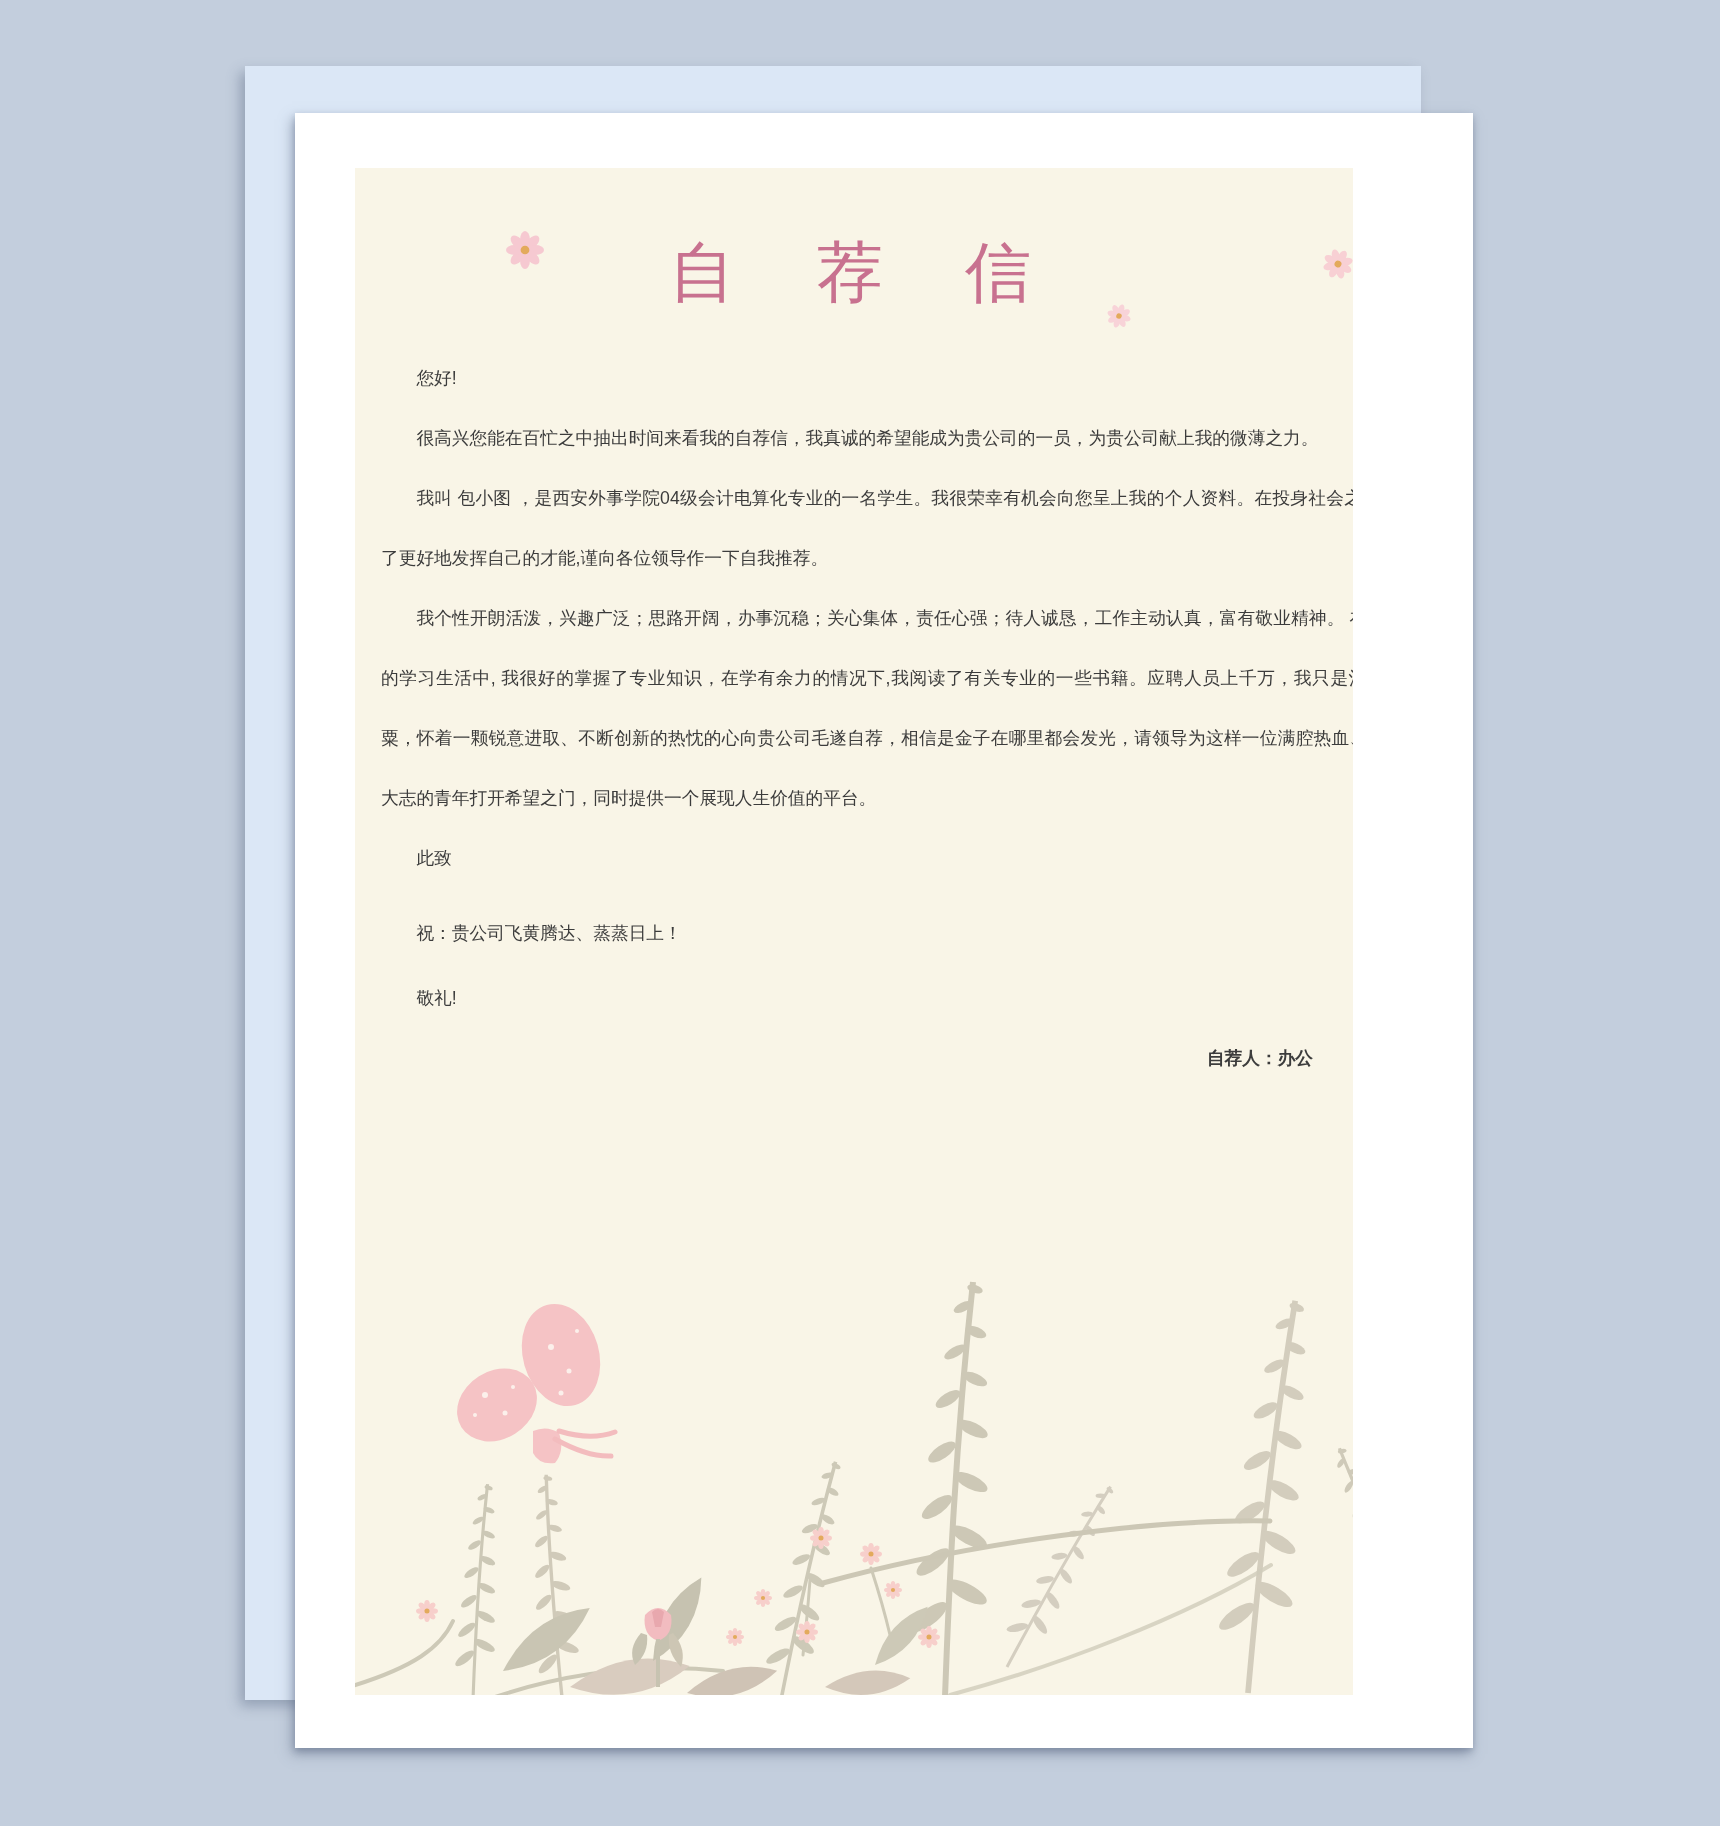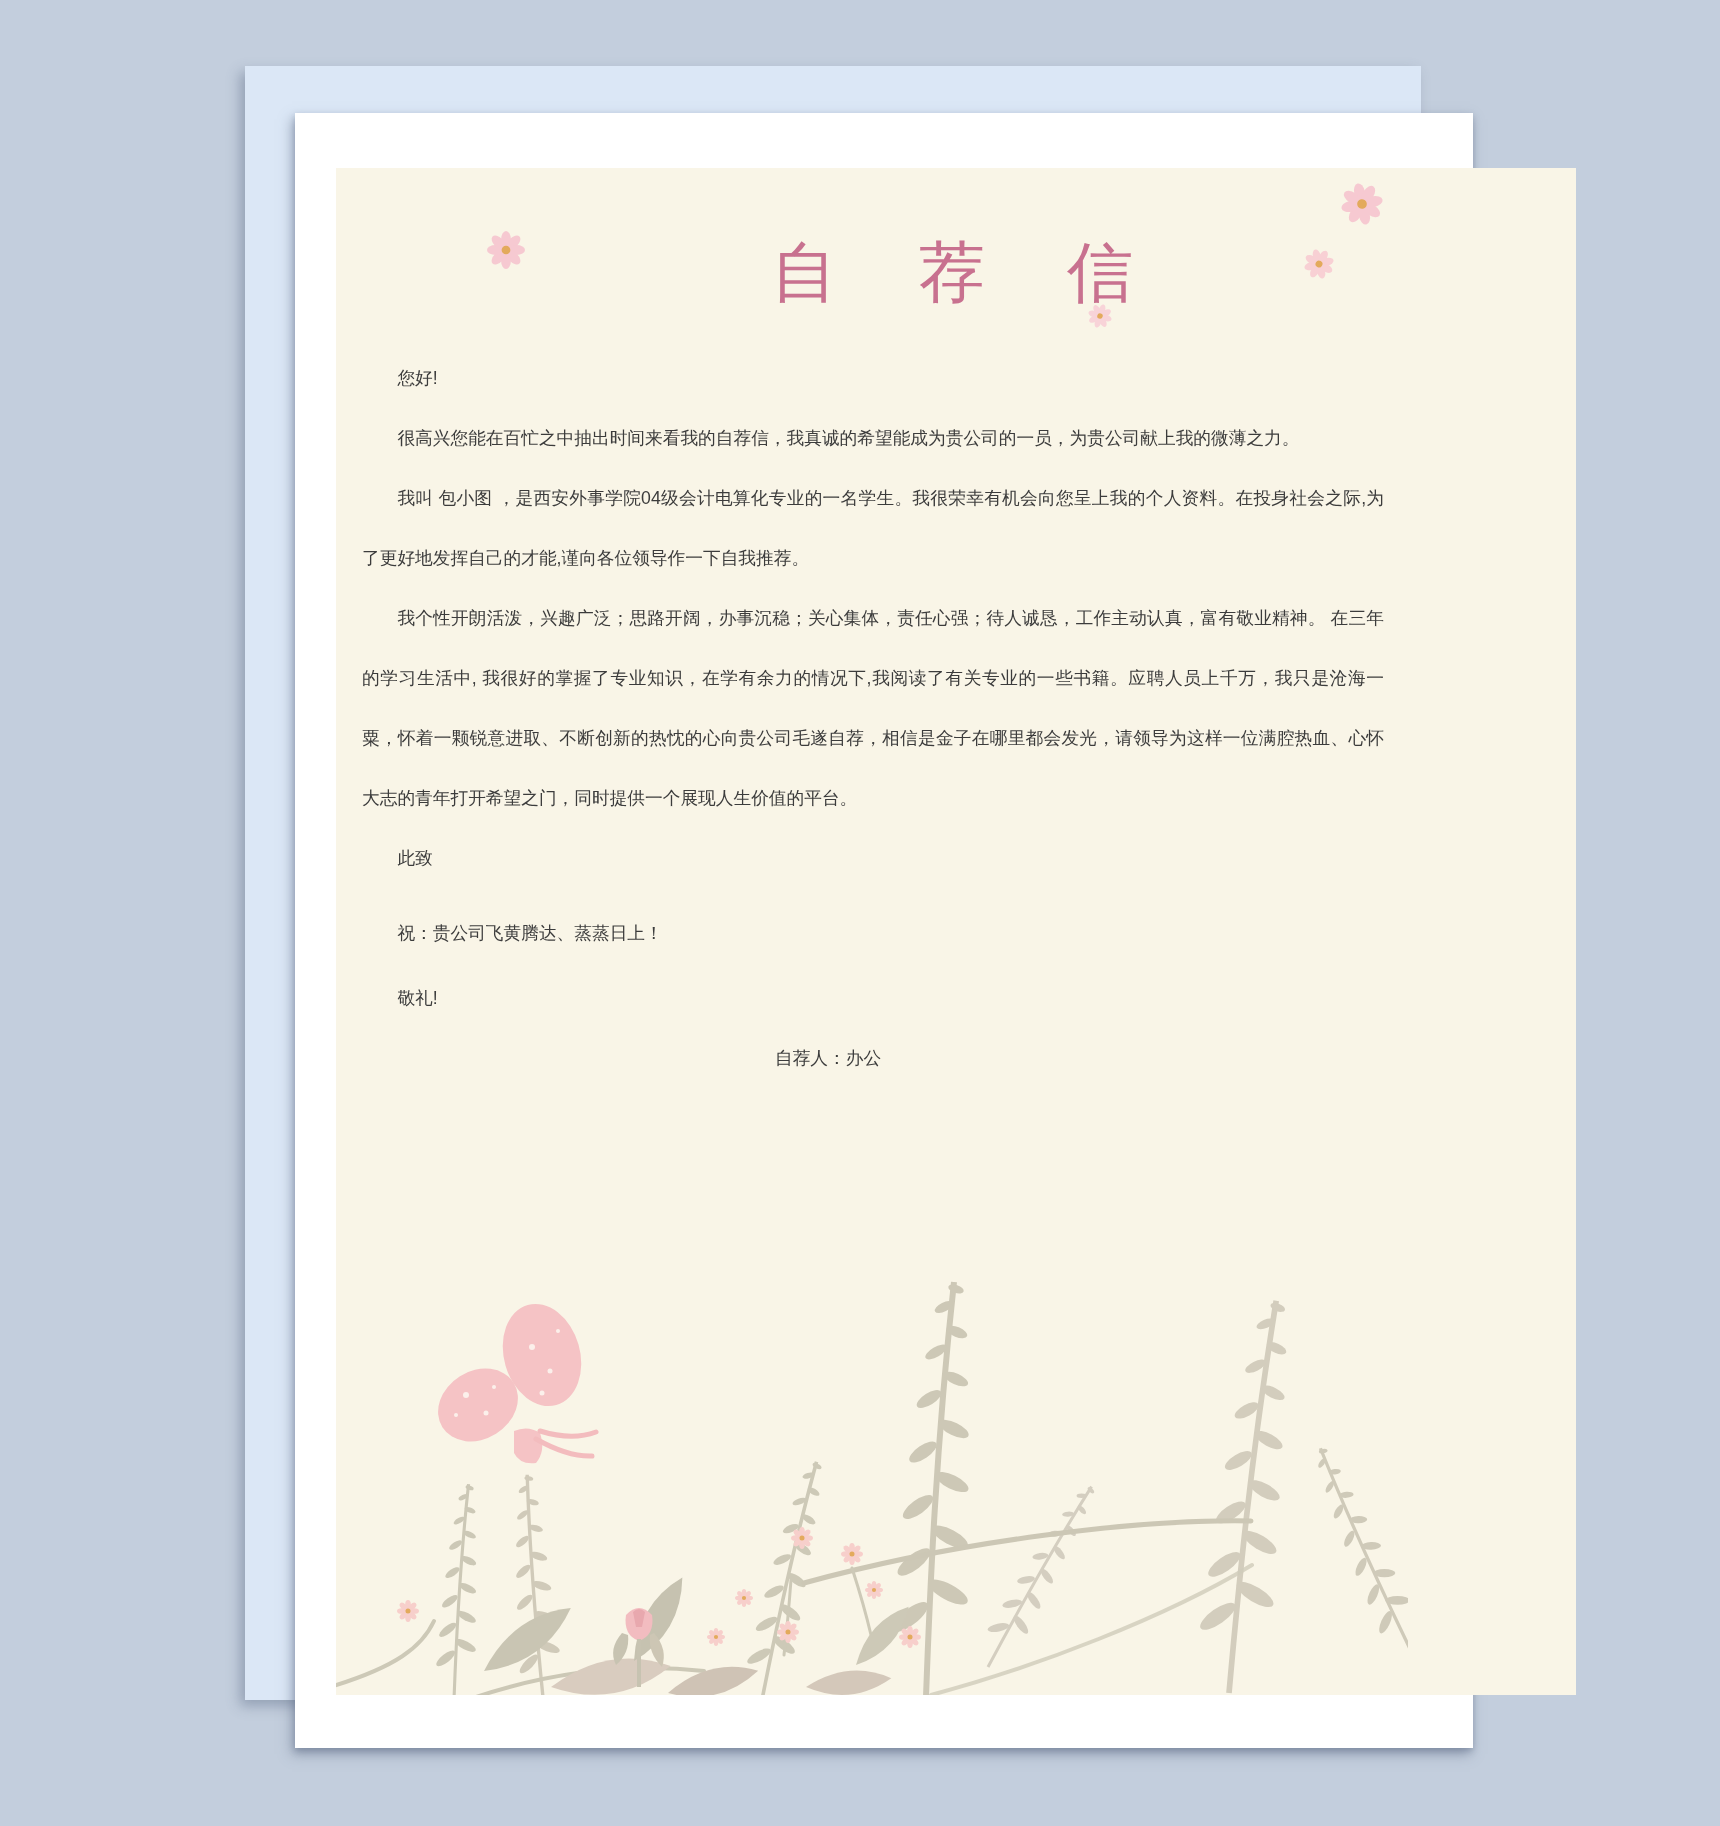--- a/index.html
+++ b/index.html
@@ -20,22 +20,22 @@
   }
   .page {
     position: absolute;
     left: 295px; top: 113px;
     width: 1178px; height: 1635px;
     background: #ffffff;
     box-shadow: -3px 6px 12px rgba(92,106,132,.5), 0 3px 6px rgba(92,106,132,.35);
   }
   .letter-bg {
     position: absolute;
-    left: 41px; top: 55px;
-    width: 1240px; height: 1527px;
+    left: 60px; top: 55px;
+    width: 998px; height: 1527px;
     background: #f9f5e7;
     overflow: hidden;
   }
   .title {
     position: absolute;
     top: 72px; left: 0; right: 0;
     margin: 0;
     text-align: center;
     font-family: "Liberation Serif", "DejaVu Serif", serif;
     font-weight: 400;
@@ -51,23 +51,24 @@
     font-size: 17.7px;
     line-height: 60px;
     color: #3c3c3c;
     text-align: justify;
   }
   .letter-body p { margin: 0; }
   .letter-body p.indent { text-indent: 2em; }
   .letter-body p.wish { margin-top: 15px; }
   .letter-body p.salute { margin-top: 5px; }
   .letter-body p.signature {
-    text-align: center;
+    text-align: right;
     padding-right: 90px;
     text-indent: 0;
+    font-weight: bold;
   }
   .cosmos {
     position: absolute;
     overflow: visible;
   }
   .cosmos-a { left: 151px; top: 63px;  width: 38px; height: 38px; }
   .cosmos-b { left: 752px; top: 136px; width: 24px; height: 24px; transform: rotate(18deg); }
   .cosmos-c { left: 1005px; top: 15px; width: 42px; height: 42px; transform: rotate(-12deg); }
   .cosmos-d { left: 968px; top: 81px;  width: 30px; height: 30px; transform: rotate(30deg); }
   .floral-border {

